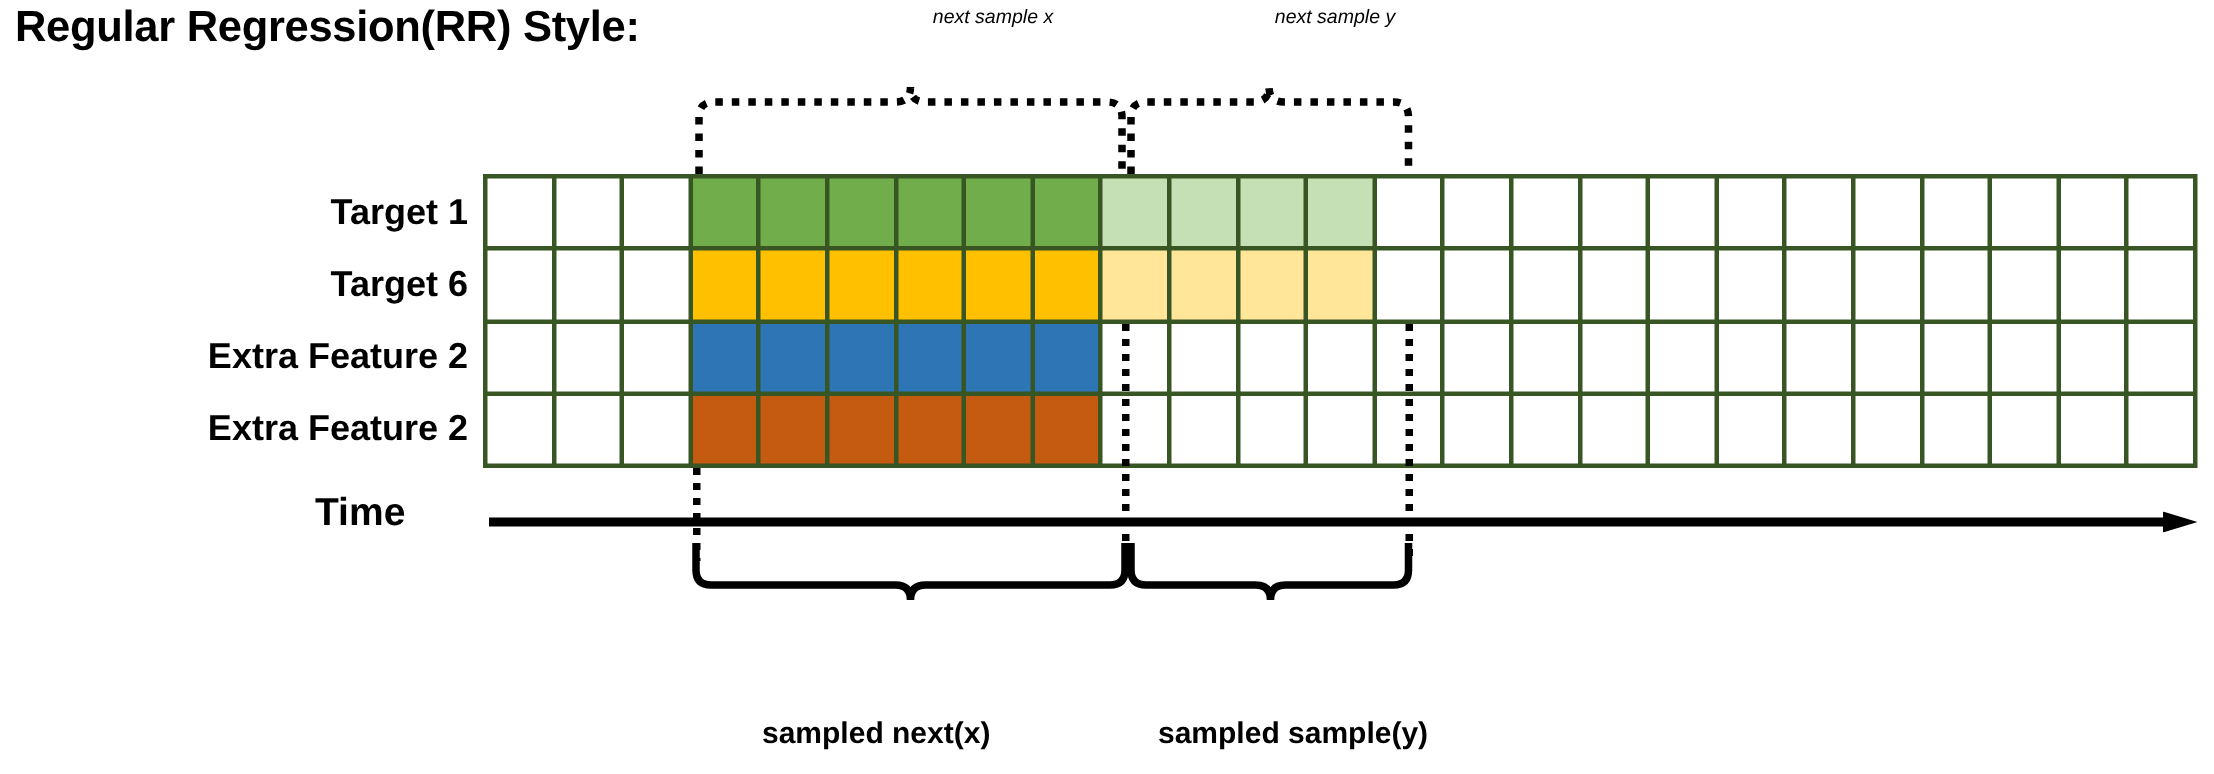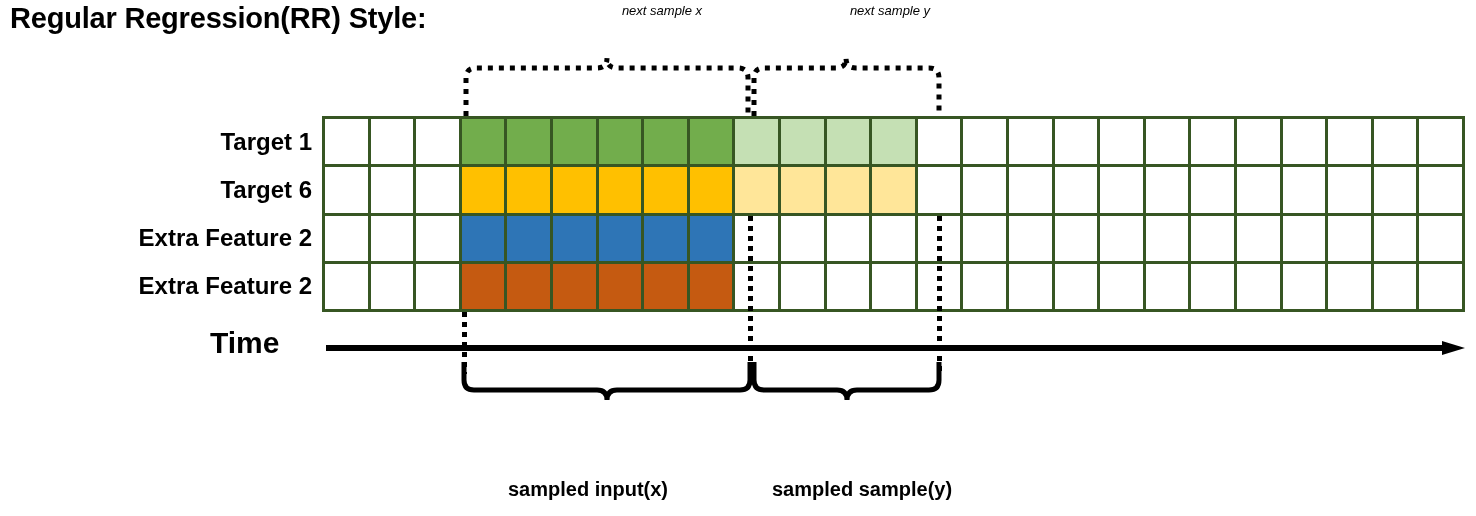--- a/index.html
+++ b/index.html
@@ -74,21 +74,21 @@
     gap: 3px;
     padding: 3px;
   }
   .cell { background: #ffffff; }
 
   
   #time-label {
     position: absolute;
     left: 210px;
     top: 326px;
-    font-size: 30px;
+    font-size: 26px;
     font-weight: bold;
     color: #000;
   }
   #time-axis {
     position: absolute;
     left: 326px;
     top: 341px;
     width: 1139px;
     height: 14px;
   }
@@ -259,21 +259,21 @@
   </svg>
 
   <svg class="overlay">
 
     <path d="M 464 362 L 464 380 Q 464 390 474 390 L 597 390 Q 607 390 607 400 Q 607 390 617 390 L 740 390 Q 750 390 750 380 L 750 362" fill="none" stroke="#000" stroke-width="5" stroke-linecap="butt"></path>
 
     <path d="M 754 362 L 754 380 Q 754 390 764 390 L 837 390 Q 847 390 847 400 Q 847 390 857 390 L 929 390 Q 939 390 939 380 L 939 362" fill="none" stroke="#000" stroke-width="5" stroke-linecap="butt"></path>
   </svg>
 
   <div class="annot" id="annot-input">
-    <div>sampled input(x)</div>
+    <div>sampled next(x)</div>
     
     
   </div>
   <div class="annot" id="annot-output">
     <div>sampled sample(y)</div>
     
     
   </div>
 
 </div>

